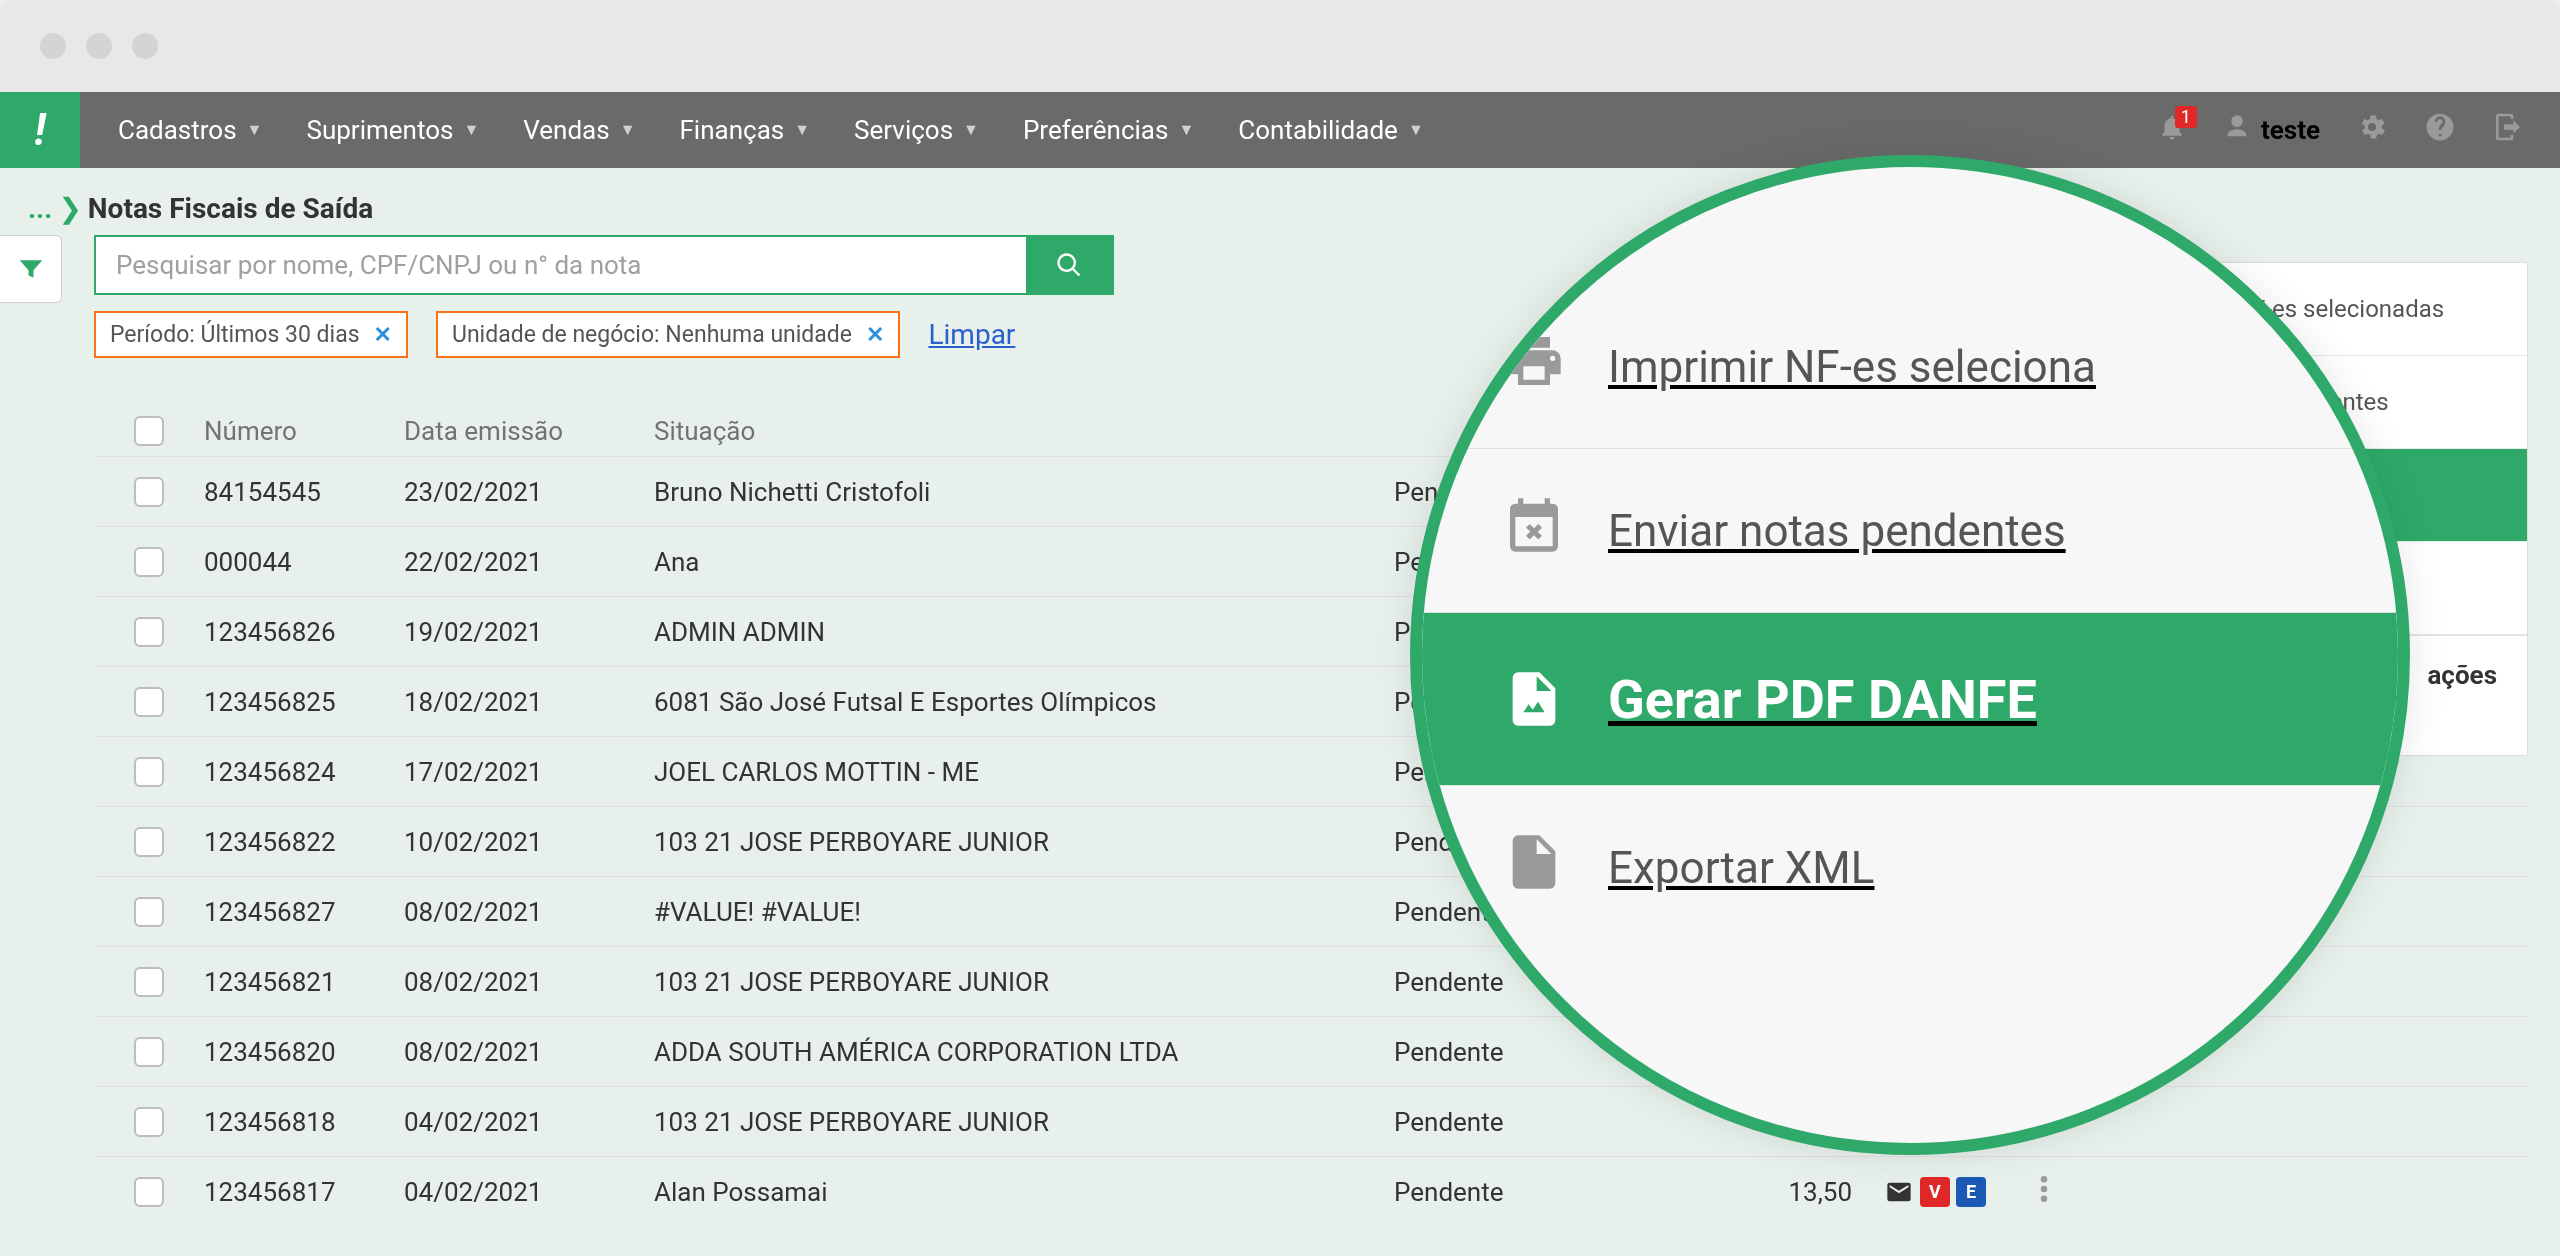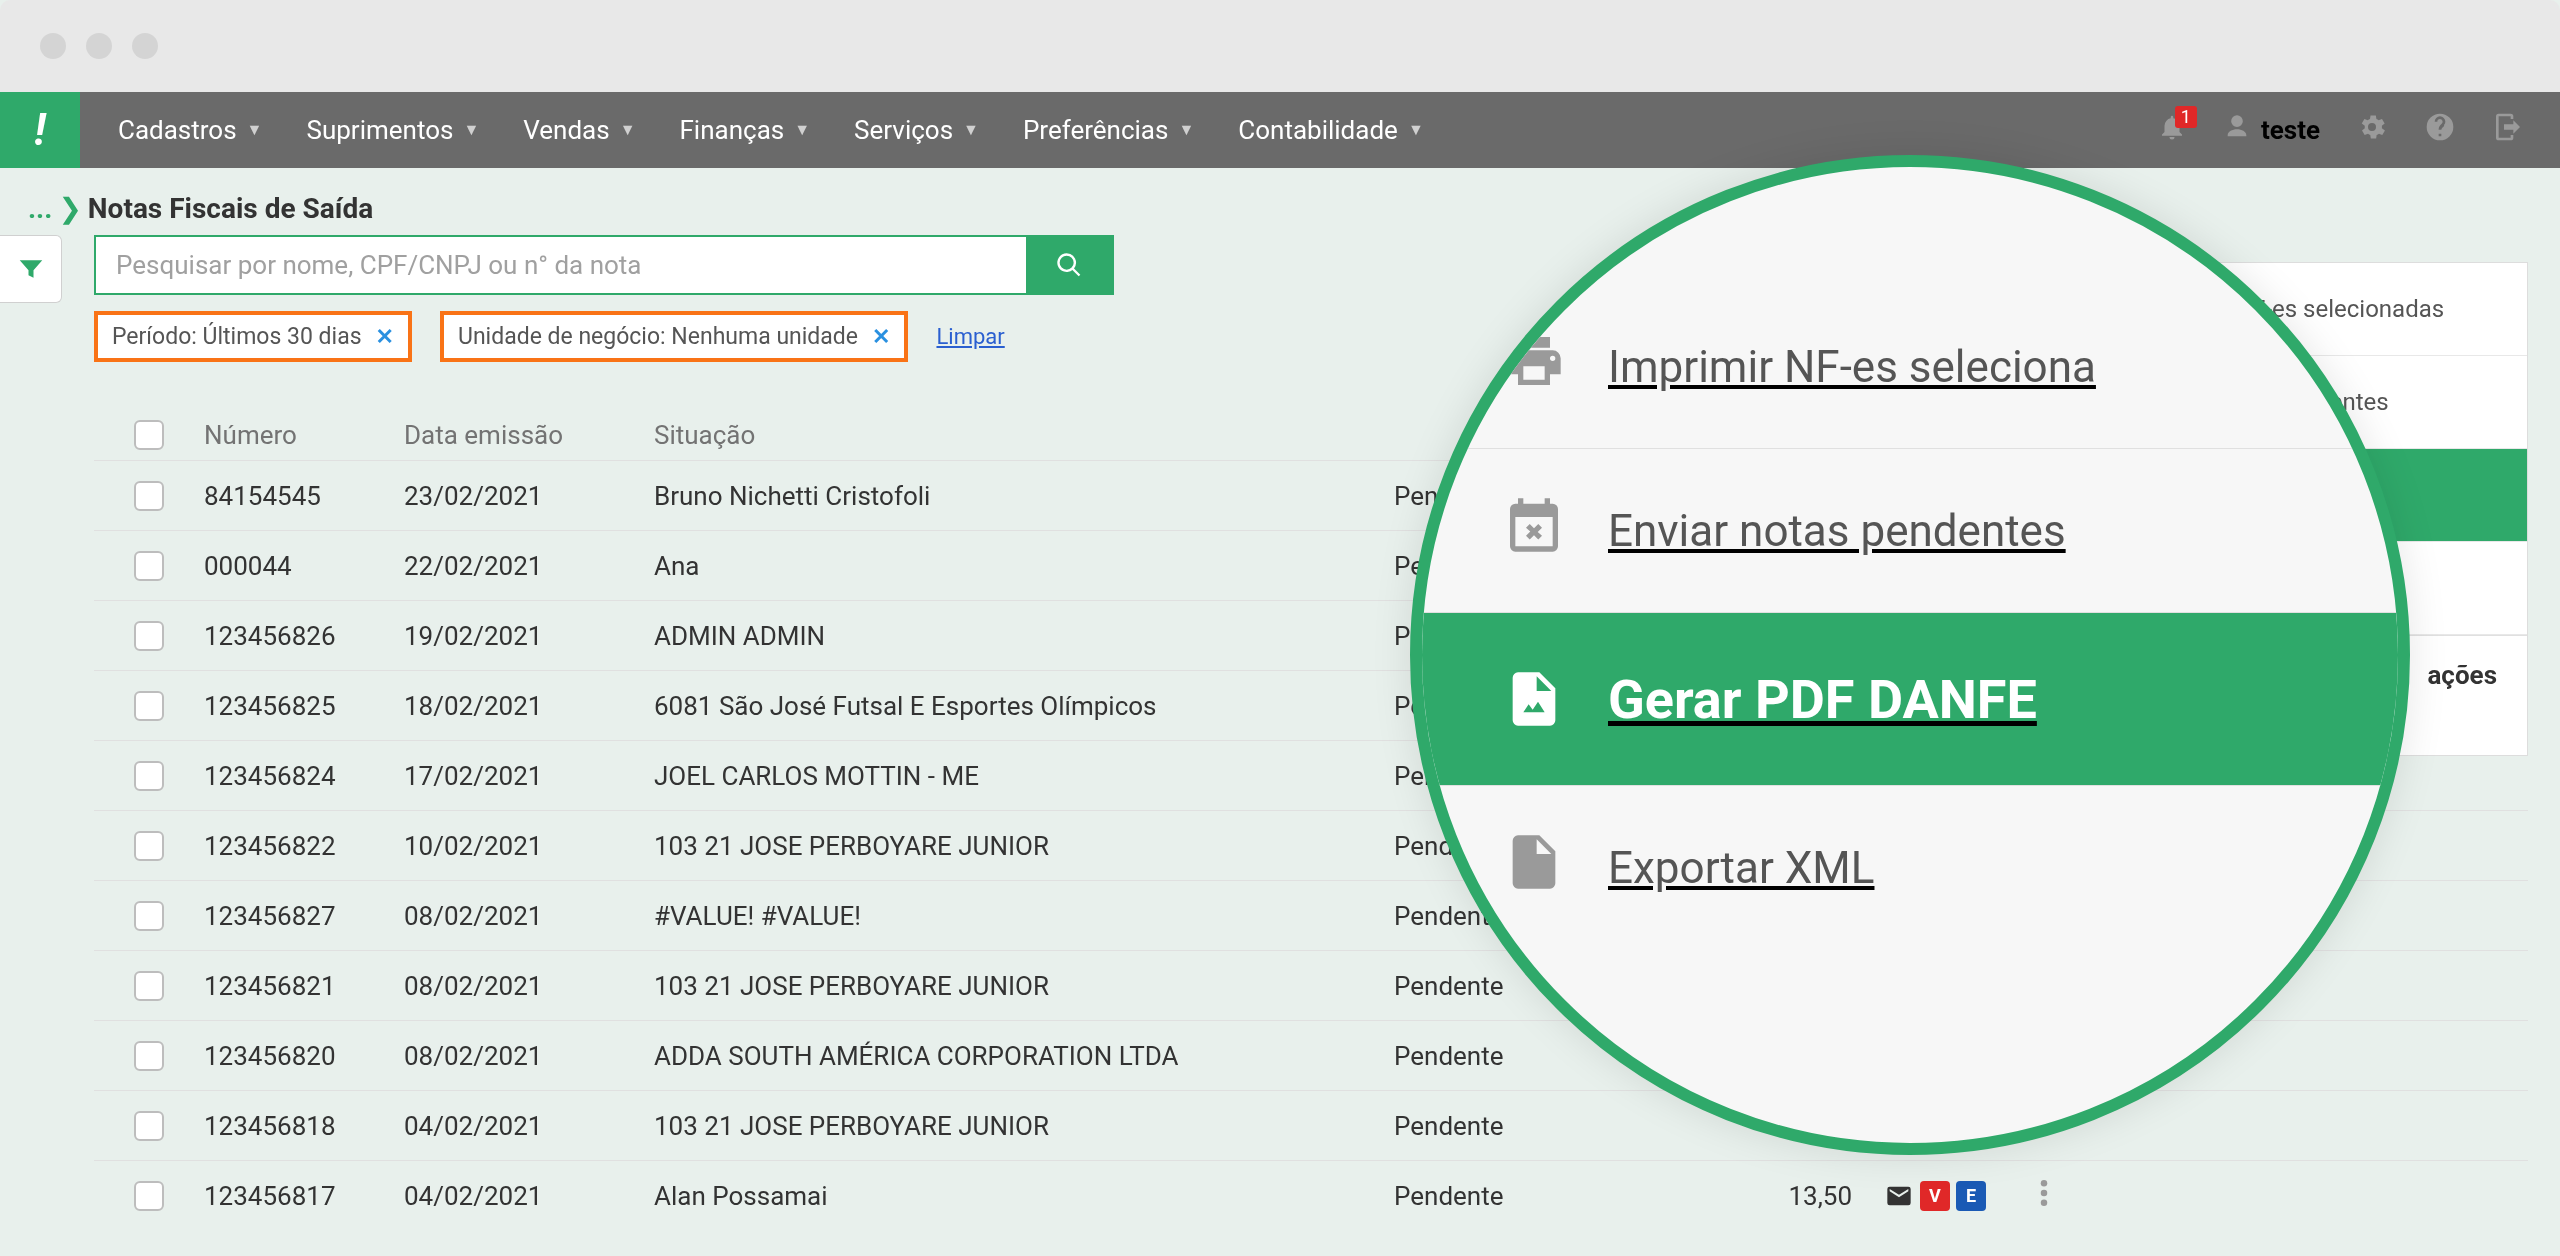--- a/index.html
+++ b/index.html
@@ -32,23 +32,23 @@
 
 .main-area { padding: 0 32px 0 32px; flex: 1; }
 .search-row { display: flex; align-items: center; }
 .search-box { display: flex; border: 2px solid #2fa96a; background: #15803d; width: 1020px; height: 60px; }
 .search-input { flex: 1; border: none; padding: 0 20px; font-size: 26px; color: #888; outline: none; }
 .search-input::placeholder { color: #a0a0a0; }
 .search-btn { width: 86px; background: #2fa96a; display: flex; align-items: center; justify-content: center; }
 .search-btn svg { fill: #fff; }
 
 .chips-row { display: flex; align-items: center; gap: 28px; margin-top: 16px; }
-.chip { background: #fff; border: 4px solid #f97316; padding: 8px 14px; font-size: 23px; color: #555; display: flex; align-items: center; gap: 14px; }
+.chip { background: #fff; border: 2px solid #f97316; padding: 8px 14px; font-size: 23px; color: #555; display: flex; align-items: center; gap: 14px; }
 .chip-x { color: #2a90e0; font-weight: bold; cursor: pointer; font-size: 22px; }
-.limpar { color: #2a5fd0; text-decoration: underline; font-size: 22px; cursor: pointer; }
+.limpar { color: #2a5fd0; text-decoration: underline; font-size: 28px; cursor: pointer; }
 
 .table-wrap { margin-top: 48px; }
 .thead, .trow { display: grid; grid-template-columns: 110px 200px 250px 740px 210px 280px 120px 80px; align-items: center; font-size: 26px; color: #333; }
 .thead { color: #737373; font-weight: 400; height: 50px; }
 .trow { height: 70px; border-top: 1px solid #e0e0e0; }
 .chkcell { display: flex; justify-content: center; }
 .chk { width: 30px; height: 30px; border: 2px solid #bdbdbd; border-radius: 6px; background: #fff; }
 .val-col { text-align: right; padding-right: 32px; }
 .opt-col { display: flex; gap: 6px; }
 .optbadge { width: 30px; height: 30px; border-radius: 4px; display: inline-flex; align-items: center; justify-content: center; font-size: 18px; color: #fff; font-weight: bold; }

